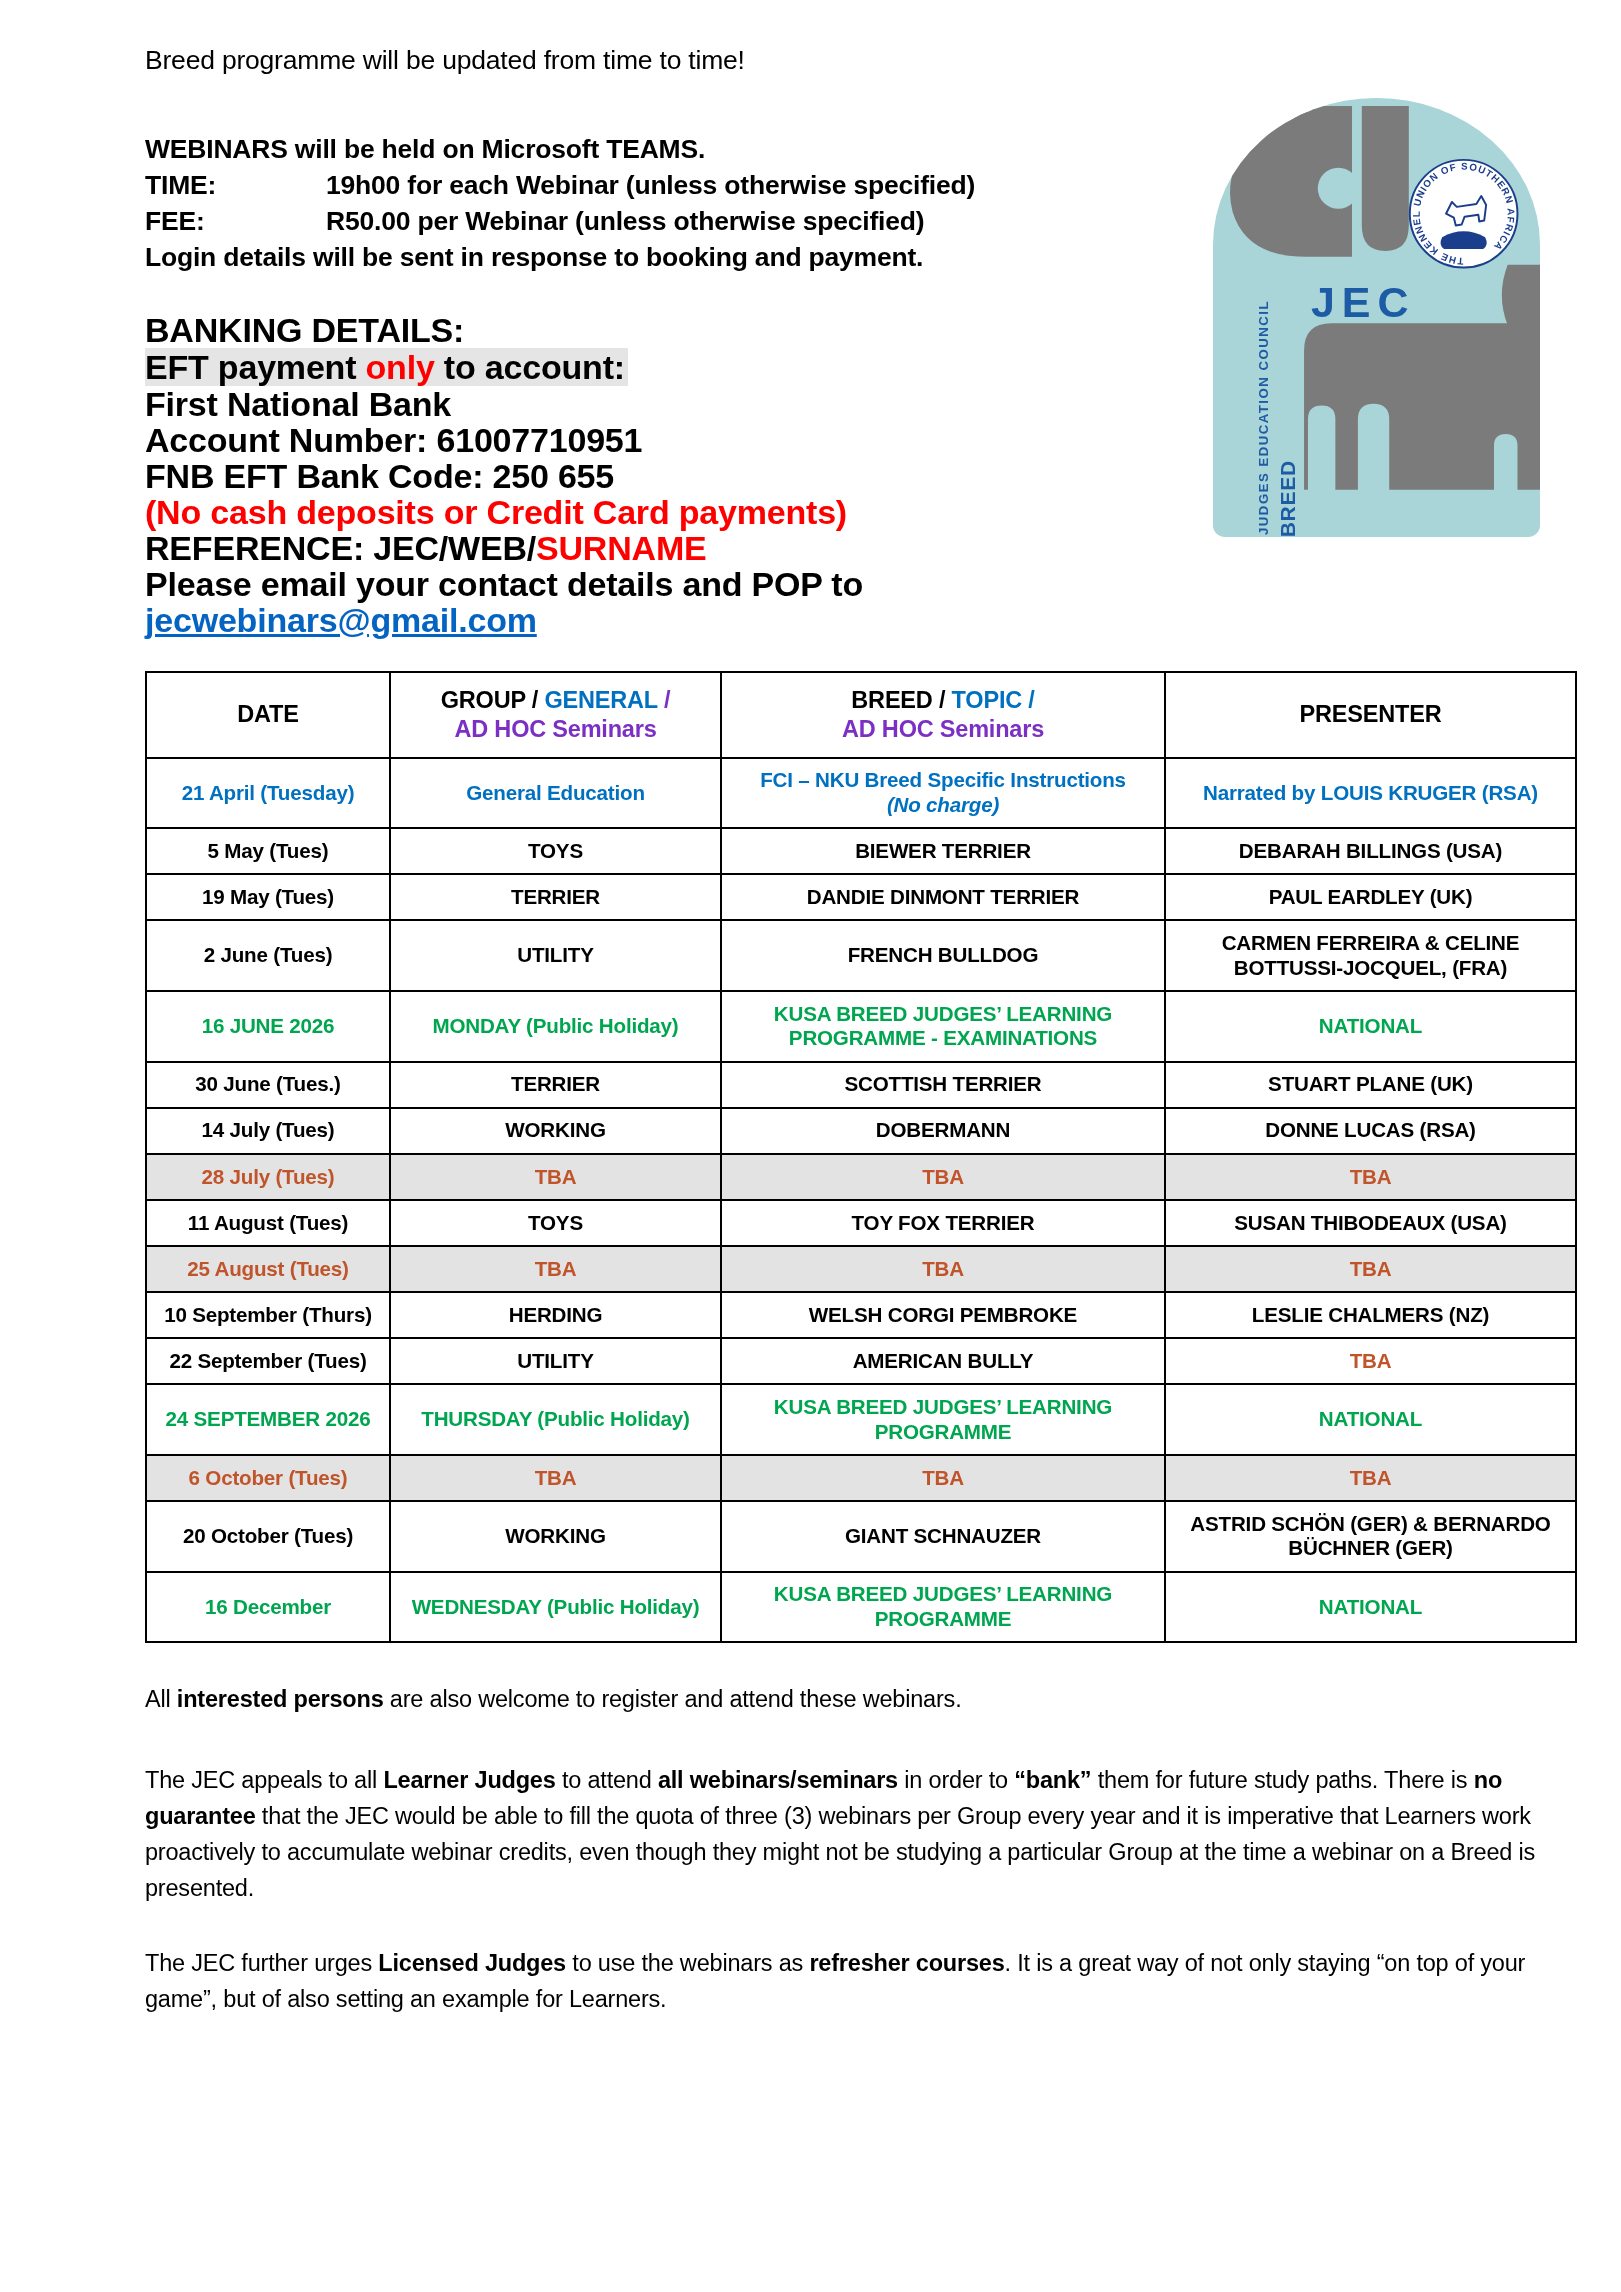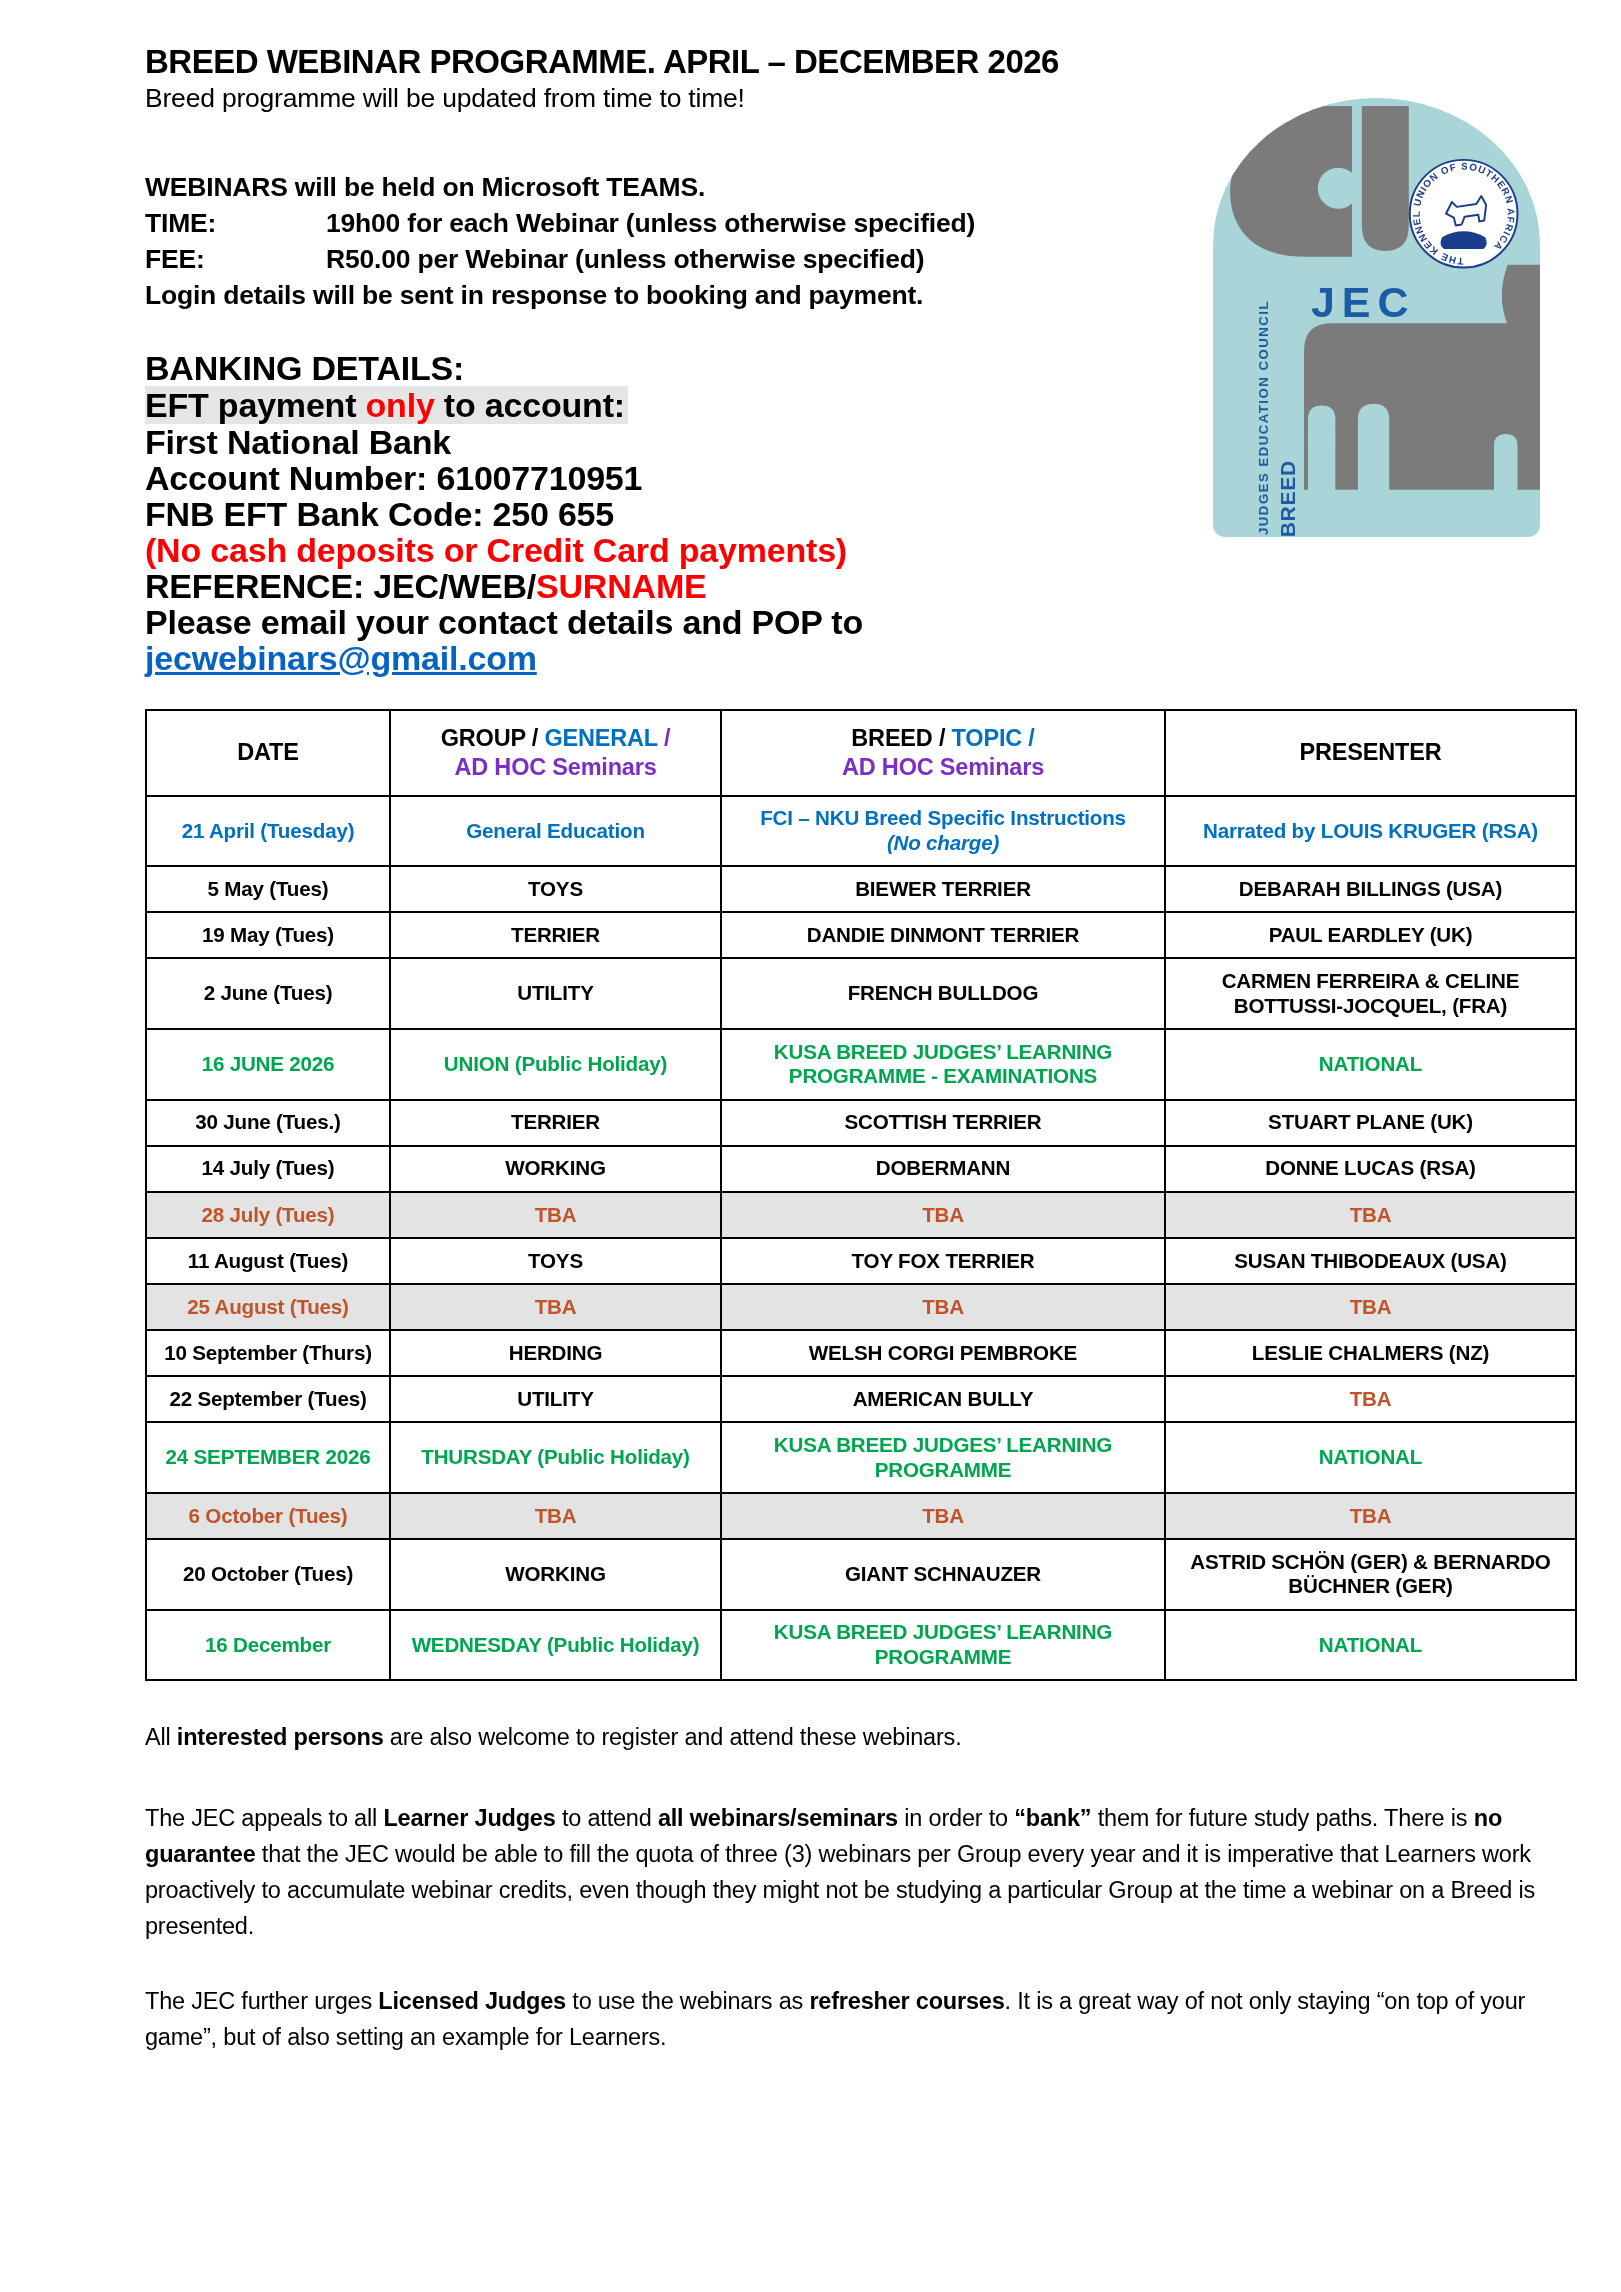--- a/index.html
+++ b/index.html
@@ -57,21 +57,20 @@
     color:#1D5BA4;font-weight:bold;
   }
   .jec-council{left:43px;top:157px;height:280px;font-size:13.2px;letter-spacing:1.5px;}
   .jec-breed{left:63px;top:345px;height:94px;font-size:20.6px;letter-spacing:1px;}
 </style>
 </head>
 <body>
 
 <div class="content">
 
-  <h1 class="doc-title">BREED WEBINAR PROGRAMME. APRIL – DECEMBER 2026</h1>
   <p class="doc-subtitle">Breed programme will be updated from time to time!</p>
 
   <div class="info-block">
     <div>WEBINARS will be held on Microsoft TEAMS.</div>
     <div class="kv">
       <span class="k">TIME:</span>
       <span>19h00 for each Webinar (unless otherwise specified)</span>
     </div>
     <div class="kv">
       <span class="k">FEE:</span>
@@ -168,21 +167,21 @@
           </td>
           <td class="col-presenter">
             <div>CARMEN FERREIRA &amp; CELINE BOTTUSSI-JOCQUEL, (FRA)</div>
           </td>
         </tr>
         <tr class="row-green">
           <td class="col-date">
             <div>16 JUNE 2026</div>
           </td>
           <td class="col-group">
-            <div>UNION (Public Holiday)</div>
+            <div>MONDAY (Public Holiday)</div>
           </td>
           <td class="col-breed">
             <div>KUSA BREED JUDGES’ LEARNING PROGRAMME - EXAMINATIONS</div>
           </td>
           <td class="col-presenter">
             <div>NATIONAL</div>
           </td>
         </tr>
         <tr class="row-normal">
           <td class="col-date">

